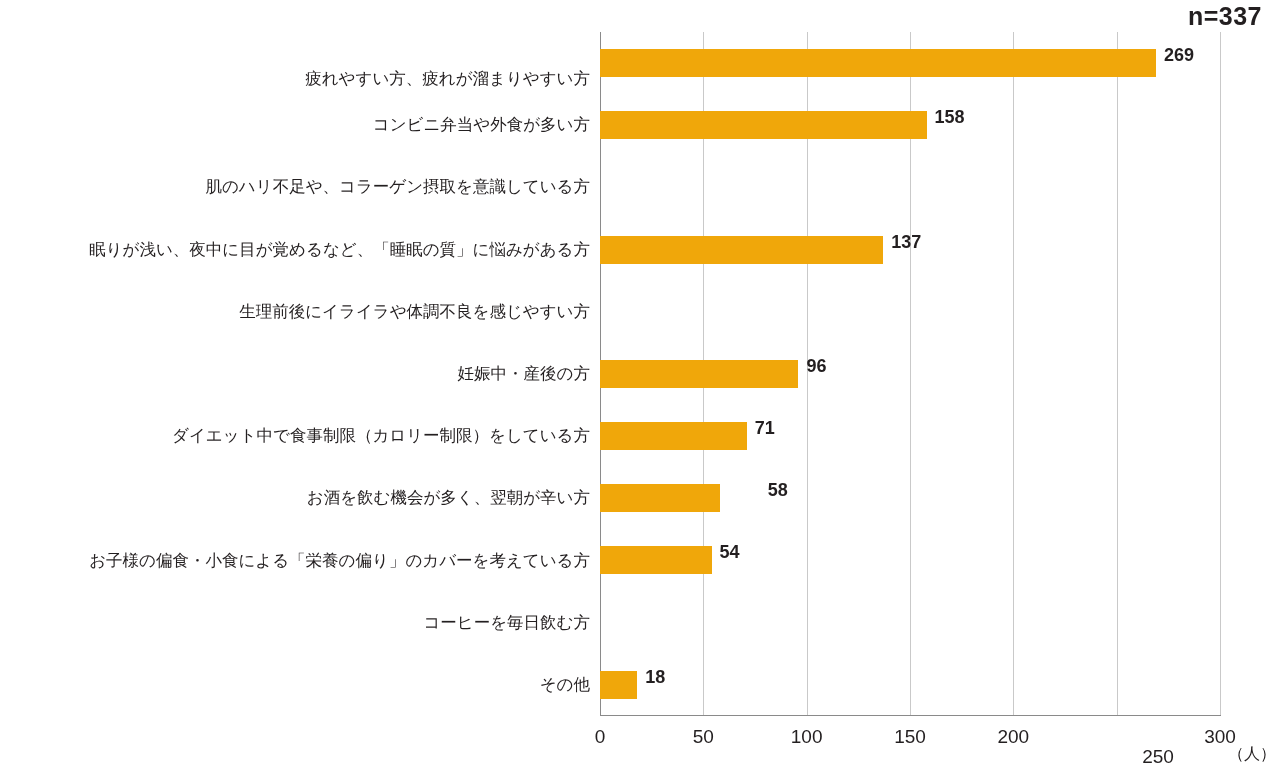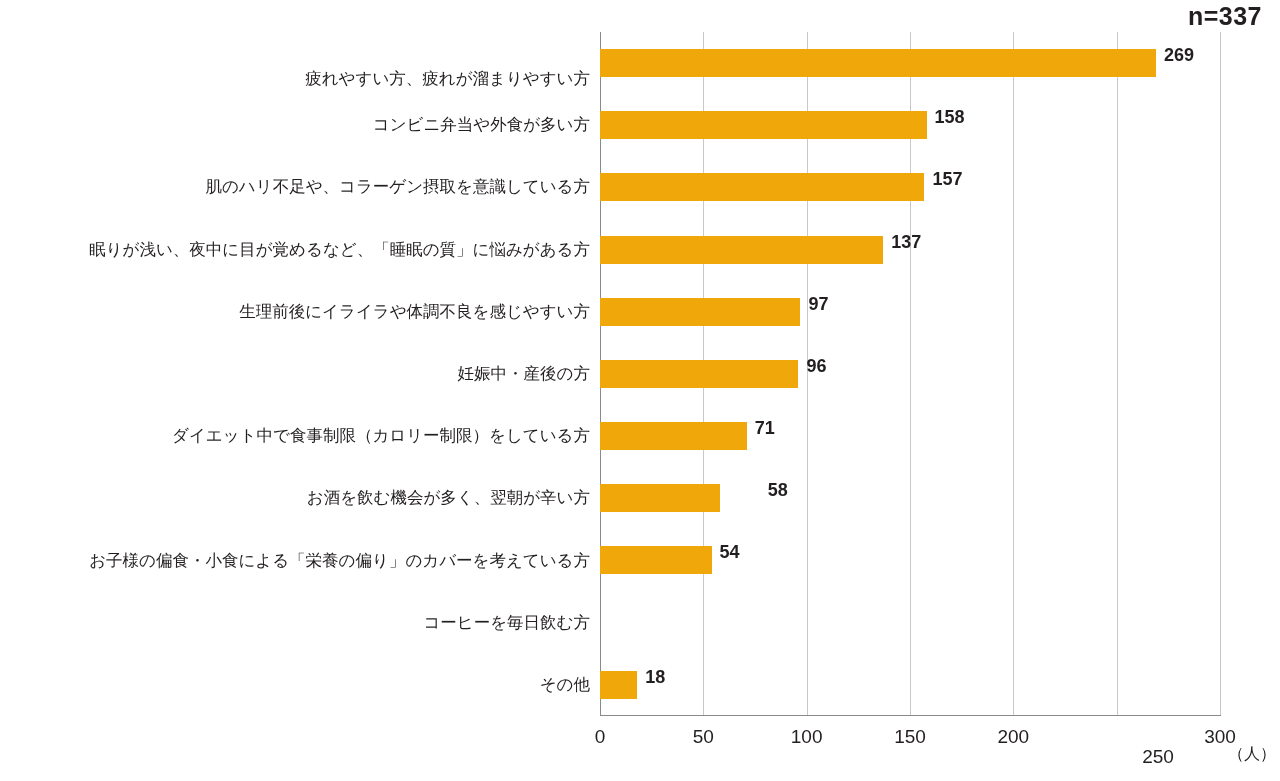--- a/index.html
+++ b/index.html
@@ -134,31 +134,23 @@
       <div class="gridline" style="left: 516.667px;"></div>
       <div class="gridline" style="left: 620px;"></div>
       <div class="row" style="top: 0px; height: 62.1818px;">
         <div class="bar" style="width: 555.933px; background: rgb(240, 167, 10);"></div>
         <div class="bar-value" style="left: 563.933px;">269</div>
       </div>
       <div class="row" style="top: 62.1818px; height: 62.1818px;">
         <div class="bar" style="width: 326.533px; background: rgb(240, 167, 10);"></div>
         <div class="bar-value" style="left: 334.533px;">158</div>
       </div>
-      <div class="row" style="top: 124.364px; height: 62.1818px;">
-        <div class="bar" style="width: 324.467px; background: rgb(240, 167, 10);"></div>
-        <div class="bar-value" style="left: 332.467px;">157</div>
-      </div>
       <div class="row" style="top: 186.545px; height: 62.1818px;">
         <div class="bar" style="width: 283.133px; background: rgb(240, 167, 10);"></div>
         <div class="bar-value" style="left: 291.133px;">137</div>
-      </div>
-      <div class="row" style="top: 248.727px; height: 62.1818px;">
-        <div class="bar" style="width: 200.467px; background: rgb(240, 167, 10);"></div>
-        <div class="bar-value" style="left: 208.467px;">97</div>
       </div>
       <div class="row" style="top: 310.909px; height: 62.1818px;">
         <div class="bar" style="width: 198.4px; background: rgb(240, 167, 10);"></div>
         <div class="bar-value" style="left: 206.4px;">96</div>
       </div>
       <div class="row" style="top: 373.091px; height: 62.1818px;">
         <div class="bar" style="width: 146.733px; background: rgb(240, 167, 10);"></div>
         <div class="bar-value" style="left: 154.733px;">71</div>
       </div>
       <div class="row" style="top: 435.273px; height: 62.1818px;">

